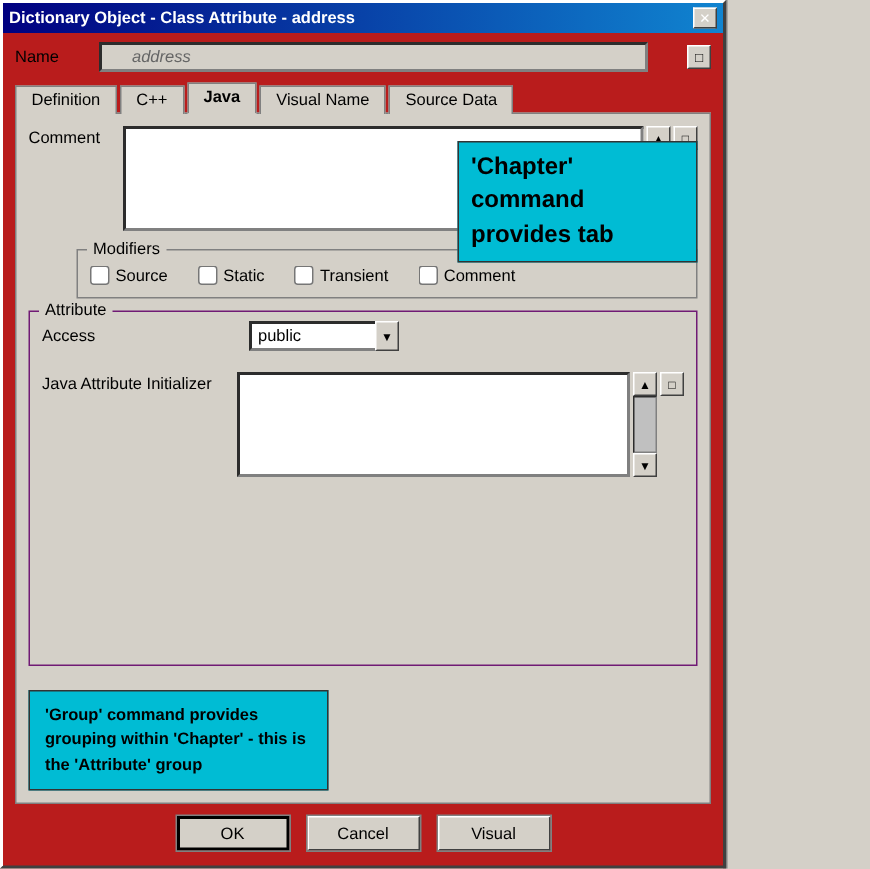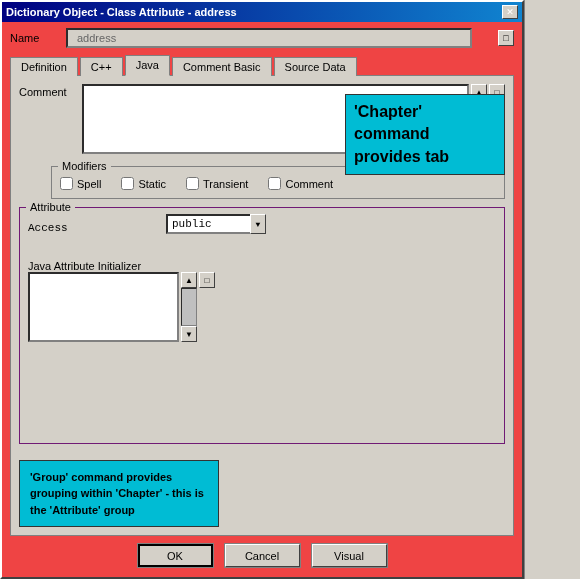--- a/index.html
+++ b/index.html
@@ -6,23 +6,23 @@
     body {
       font-family: 'MS Sans Serif', Arial, sans-serif;
       font-size: 11px;
       background: #d4d0c8;
       width: 580px;
       height: 579px;
       overflow: hidden;
     }
 
     .window {
-      width: 524px;
+      width: 484px;
       height: 579px;
-      background: #ef4444;
+      background: #b91c1c;
       border: 2px solid #fff;
       border-right-color: #404040;
       border-bottom-color: #404040;
       outline: 1px solid #808080;
       display: flex;
       flex-direction: column;
     }
 
     .title-bar {
       background: linear-gradient(to right, #000080, #1084d0);
@@ -76,24 +76,25 @@
       font-size: 11px;
       width: 30px;
       flex-shrink: 0;
     }
 
     .name-input {
       flex: 1;
       height: 20px;
       border: 2px inset #808080;
       background: #d4d0c8;
-      padding: 1px 9px;
+      padding: 1px 20px;
       font-size: 11px;
       font-family: inherit;
       color: #666;
+      font-style: italic;
     }
 
     .maximize-btn {
       width: 16px;
       height: 16px;
       background: #d4d0c8;
       border: 1px solid #fff;
       border-right-color: #404040;
       border-bottom-color: #404040;
       display: flex;
@@ -119,21 +120,21 @@
       font-size: 11px;
       margin-right: 2px;
       position: relative;
       bottom: -1px;
     }
 
     .tab.active {
       background: #d4d0c8;
       border-bottom: 1px solid #d4d0c8;
       z-index: 2;
-      font-weight: normal;
+      font-weight: bold;
       padding-bottom: 4px;
     }
 
     .tab-panel {
       border: 1px solid #808080;
       background: #d4d0c8;
       flex: 1;
       padding: 8px;
       display: flex;
       flex-direction: column;
@@ -268,24 +269,23 @@
 
     .attribute-group {
       border: 1px solid #701a75;
       padding: 6px 8px 8px;
       position: relative;
       flex: 1;
     }
 
     .access-row {
       display: flex;
-      align-items: flex-end;
+      align-items: center;
       gap: 8px;
-      margin-bottom: 24px;
-      font-family: Liberation Mono, monospace;
+      margin-bottom: 14px;
     }
 
     .access-label {
       font-size: 11px;
       width: 130px;
     }
 
     .access-select {
       width: 100px;
       height: 20px;
@@ -316,21 +316,20 @@
       font-size: 8px;
       position: absolute;
       right: 0;
       cursor: pointer;
     }
 
     .initializer-row {
       display: flex;
       align-items: flex-start;
       gap: 0;
-      flex-direction: column;
     }
 
     .initializer-label {
       font-size: 11px;
       width: 130px;
       padding-top: 2px;
       flex-shrink: 0;
     }
 
     .initializer-textarea {
@@ -402,21 +401,21 @@
     <div class="name-row">
       <span class="name-label">Name</span>
       <input class="name-input" type="text" value="address" style="">
       <div class="maximize-btn">□</div>
     </div>
 
     <div class="tabs-container">
       <div class="tab">Definition</div>
       <div class="tab">C++</div>
       <div class="tab active">Java</div>
-      <div class="tab">Comment Basic</div>
+      <div class="tab">Visual Name</div>
       <div class="tab">Source Data</div>
     </div>
 
     <div class="tab-panel">
 
       <div class="comment-section">
         <span class="field-label">Comment</span>
         <div class="textarea-wrapper">
           <textarea class="comment-textarea" style=""></textarea>
           <div class="scrollbar-v">
@@ -430,21 +429,21 @@
         <div class="tooltip-box">
           <span>'Chapter' command provides tab</span>
         </div>
       </div>
 
       <div class="group-box">
         <span class="group-box-legend">Modifiers</span>
         <div class="modifiers-row">
           <label class="checkbox-item">
             <input type="checkbox" style="">
-            <span>Spell</span>
+            <span>Source</span>
           </label>
           <label class="checkbox-item">
             <input type="checkbox" style="">
             <span>Static</span>
           </label>
           <label class="checkbox-item">
             <input type="checkbox" style="">
             <span>Transient</span>
           </label>
           <label class="checkbox-item">

